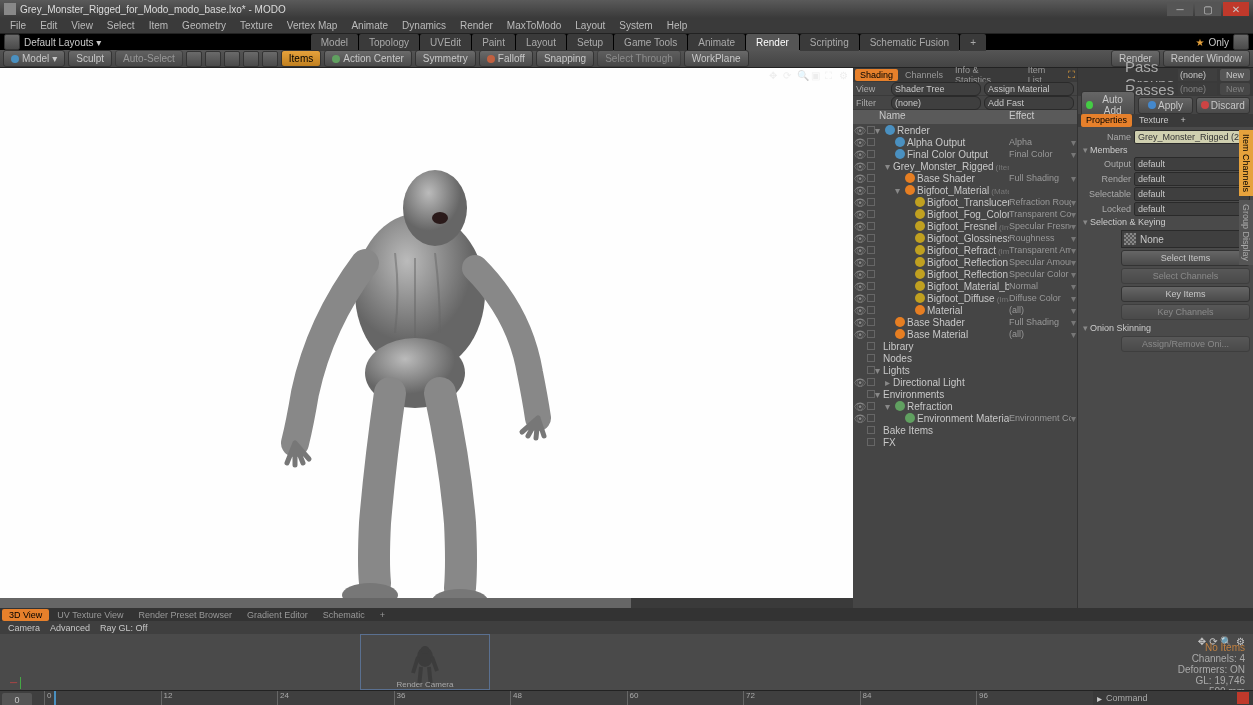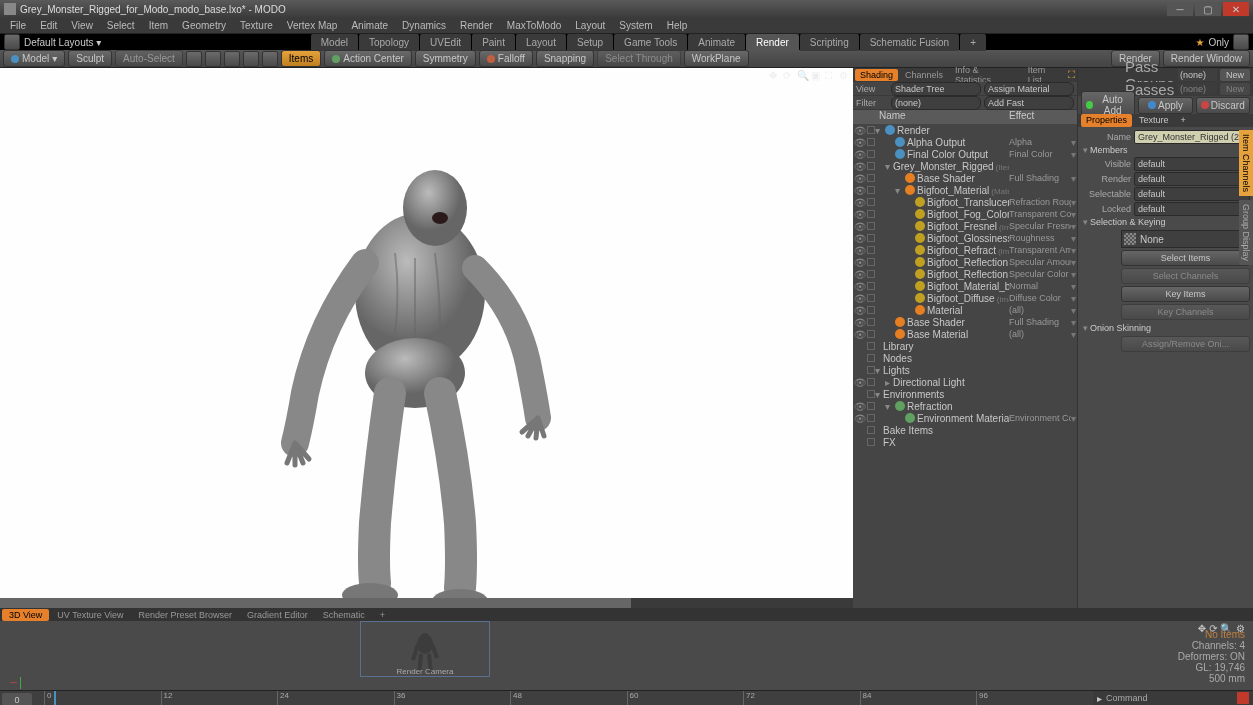--- a/index.html
+++ b/index.html
@@ -579,21 +579,21 @@
         <span class="ptab2">Texture</span>
         <span class="ptab2">+</span>
       </div>
       <div class="prop-body">
         <div class="prow">
             <span class="plbl">Name</span>
             <span class="pval" style="background:#d0d0b0;color:#333">Grey_Monster_Rigged (2)</span>
           </div>
         <div class="section open">Members</div>
         <div class="prow">
-            <span class="plbl">Visible</span>
+            <span class="plbl">Output</span>
             <span class="pval">default</span>
           </div>
         <div class="prow">
             <span class="plbl">Render</span>
             <span class="pval">default</span>
           </div>
         <div class="prow">
             <span class="plbl">Selectable</span>
             <span class="pval">default</span>
           </div>
@@ -622,20 +622,26 @@
 
 <div class="bottom-views">
   <div class="bv-tabs" id="bv-tabs">
       <span class="bvtab active">3D View</span>
       <span class="bvtab">UV Texture View</span>
       <span class="bvtab">Render Preset Browser</span>
       <span class="bvtab">Gradient Editor</span>
       <span class="bvtab">Schematic</span>
       <span class="bvtab">+</span>
     </div>
+  <div class="bv-head">
+    <span class="item">Camera</span>
+    <span class="item">Advanced</span>
+    <span class="item">Ray GL: Off</span>
+    <div class="spacer"></div>
+  </div>
   <div class="bv-area">
     <div class="bv-icons">
       <div class="vi">✥</div>
       <div class="vi">⟳</div>
       <div class="vi">🔍</div>
       <div class="vi">⚙</div>
     </div>
     <div class="bv-stats">
       <div>No Items</div>
       <div style="color:#aaa">Channels: 4</div>

